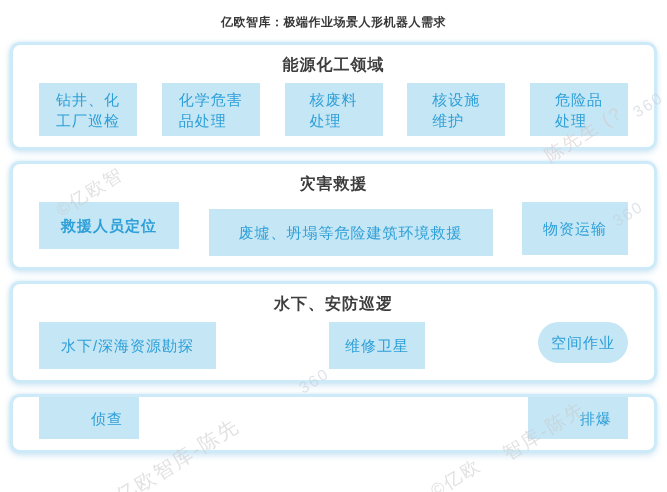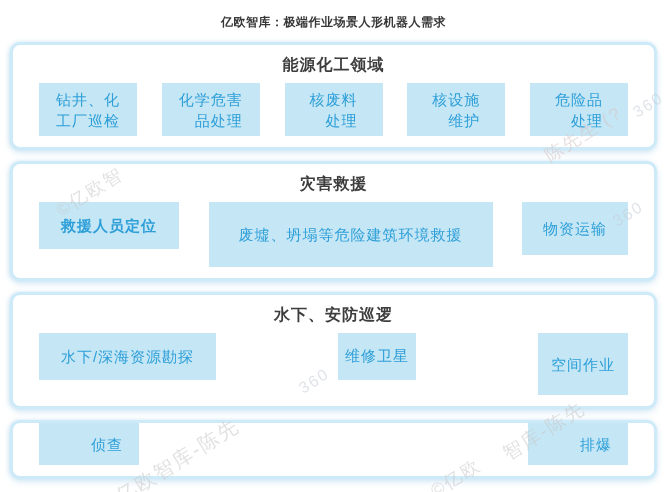--- a/index.html
+++ b/index.html
@@ -46,38 +46,38 @@
     display: flex;
     justify-content: space-between;
     align-items: stretch;
     padding: 0 26px 11px;
   }
   .item {
     box-sizing: border-box;
     display: flex;
     align-items: center;
     justify-content: center;
-    text-align: right;
+    text-align: left;
     white-space: pre-line;
     background: #c4e6f5;
     color: #2e9fd8;
     font-size: 15px;
     line-height: 21px;
     letter-spacing: 1px;
   }
   
   .s1 .item { width: 98px;  height: 53px; }
   
   .s2 .i0 { width: 140px; height: 47px; font-weight: bold; }
-  .s2 .i1 { width: 284px; height: 65px; }
+  .s2 .i1 { width: 284px; height: 47px; margin-top: 7px; }
   .s2 .i2 { width: 106px; height: 53px; }
   
   .s3 .i0 { width: 177px; height: 47px; }
-  .s3 .i1 { width: 78px;  height: 47px; font-family: Liberation Serif, serif; }
-  .s3 .i2 { width: 90px;  height: 62px; }
+  .s3 .i1 { width: 96px;  height: 47px; }
+  .s3 .i2 { width: 90px;  height: 41px; border-radius: 21px; }
   
   .s4 .item { width: 100px; height: 42px; padding-left: 36px; }
 
   
   .wm {
     position: absolute;
     color: #c9c9c9;
     opacity: 0.55;
     font-size: 18px;
     letter-spacing: 2px;

